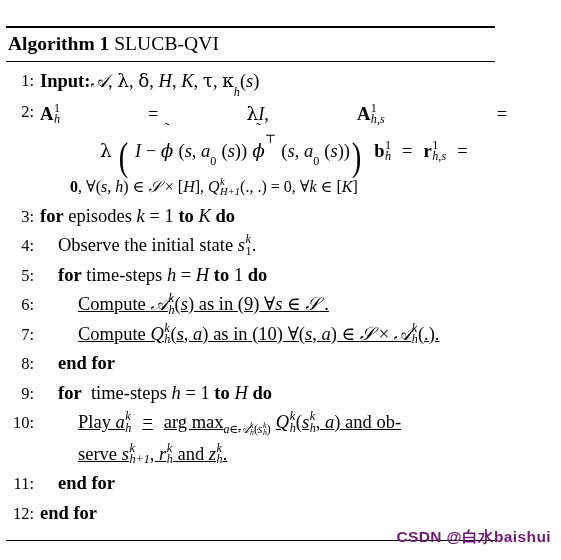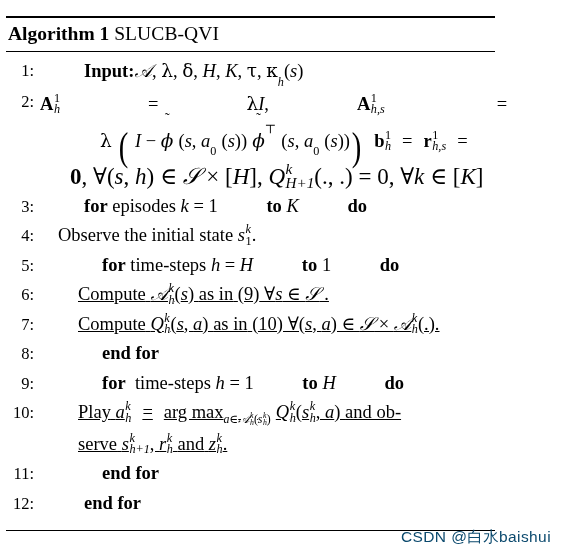--- a/index.html
+++ b/index.html
@@ -12,21 +12,21 @@
     height: 560px;
     font-family: "Liberation Serif", "DejaVu Serif", serif;
     color: #000000;
     overflow: hidden;
     position: relative;
   }
 
   .algorithm {
     position: absolute;
     left: 0;
-    top: 6px;
+    top: 16px;
     width: 501px;
   }
 
   .rule-top {
     border-top: 2.2px solid #000;
     margin: 10px 6px 0 6px;
   }
   .rule-mid {
     border-top: 1.1px solid #000;
     margin: 2px 6px 0 6px;
@@ -73,21 +73,21 @@
   .content {
     flex: 1;
     min-width: 0;
   }
 
   
   .ind0 { padding-left: 0px; }
   .ind1 { padding-left: 18px; }
   .ind2 { padding-left: 38px; text-decoration: underline; }
 
-  b, .b { font-weight: bold; margin-left: 44px; }
+  b, .b { font-weight: bold; }
 
   
   .mi { font-style: italic; font-family: "Liberation Serif","DejaVu Serif",serif; }
   .mup { font-style: normal; }
   .mbf { font-weight: bold; font-style: normal; }
   .cal {
     font-family: "Liberation Serif","DejaVu Serif",serif;
     font-style: italic;
   }
   .gr { font-style: normal; font-family: "DejaVu Serif", serif; }
@@ -155,41 +155,42 @@
     line-height: 33px;
     white-space: nowrap;
   }
   .math-row-2 {
     font-size: 18.5px;
     line-height: 40px;
     white-space: nowrap;
     padding-left: 60px;
   }
   .math-row-3 {
-    font-size: 23px;
+    font-size: 16px;
     line-height: 31px;
     white-space: nowrap;
     padding-left: 30px;
   }
 
   .argmax-sub {
     font-size: 0.64em;
     position: relative;
     top: 0.42em;
   }
 
   .watermark {
     position: absolute;
     right: 10px;
     top: 527px;
     font-family: "Liberation Sans", "DejaVu Sans", sans-serif;
     font-size: 15.5px;
-    color: #0c4a6e;
+    color: #701a75;
     letter-spacing: 0.4px;
     white-space: nowrap;
+    font-weight: bold;
   }
 </style>
 </head>
 <body>
 
 <div class="algorithm">
 
   <div class="rule-top"></div>
 
   <div class="algo-title">

